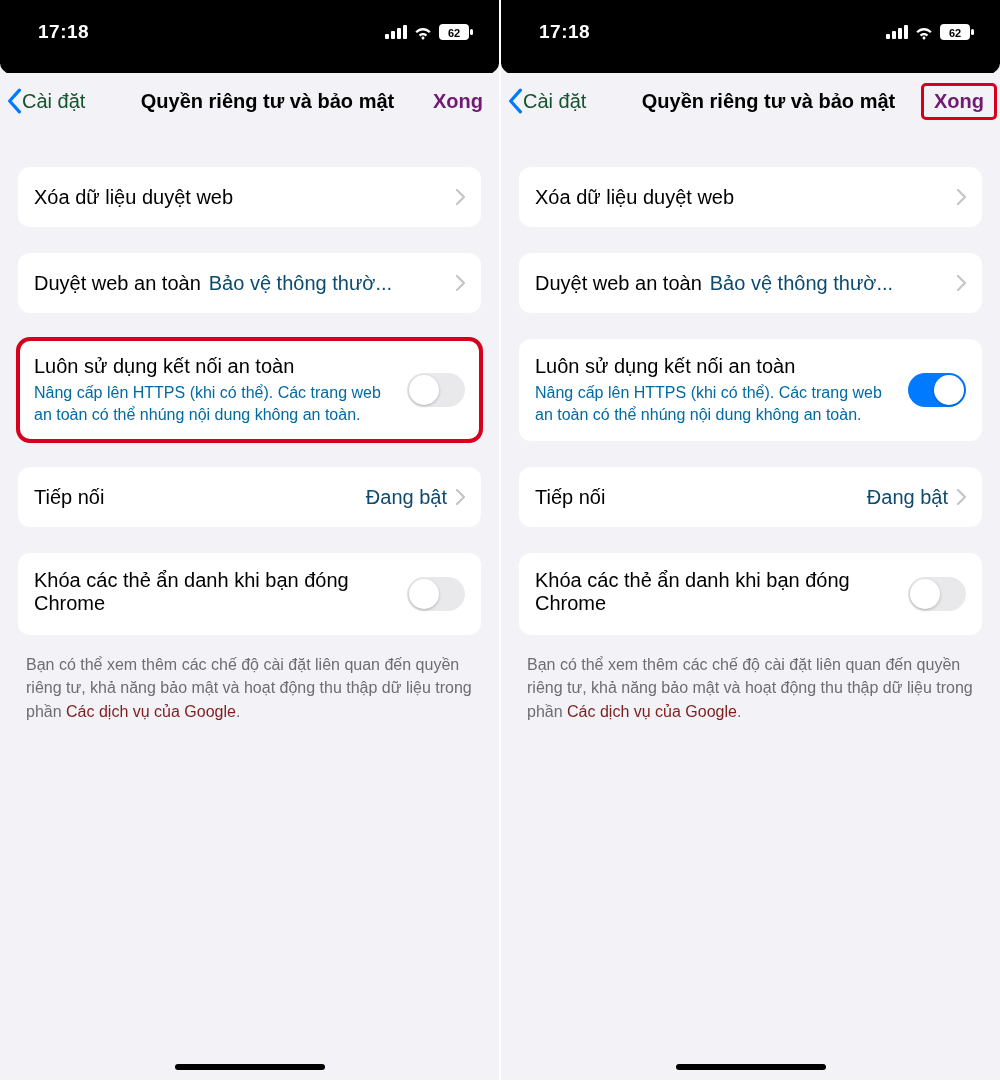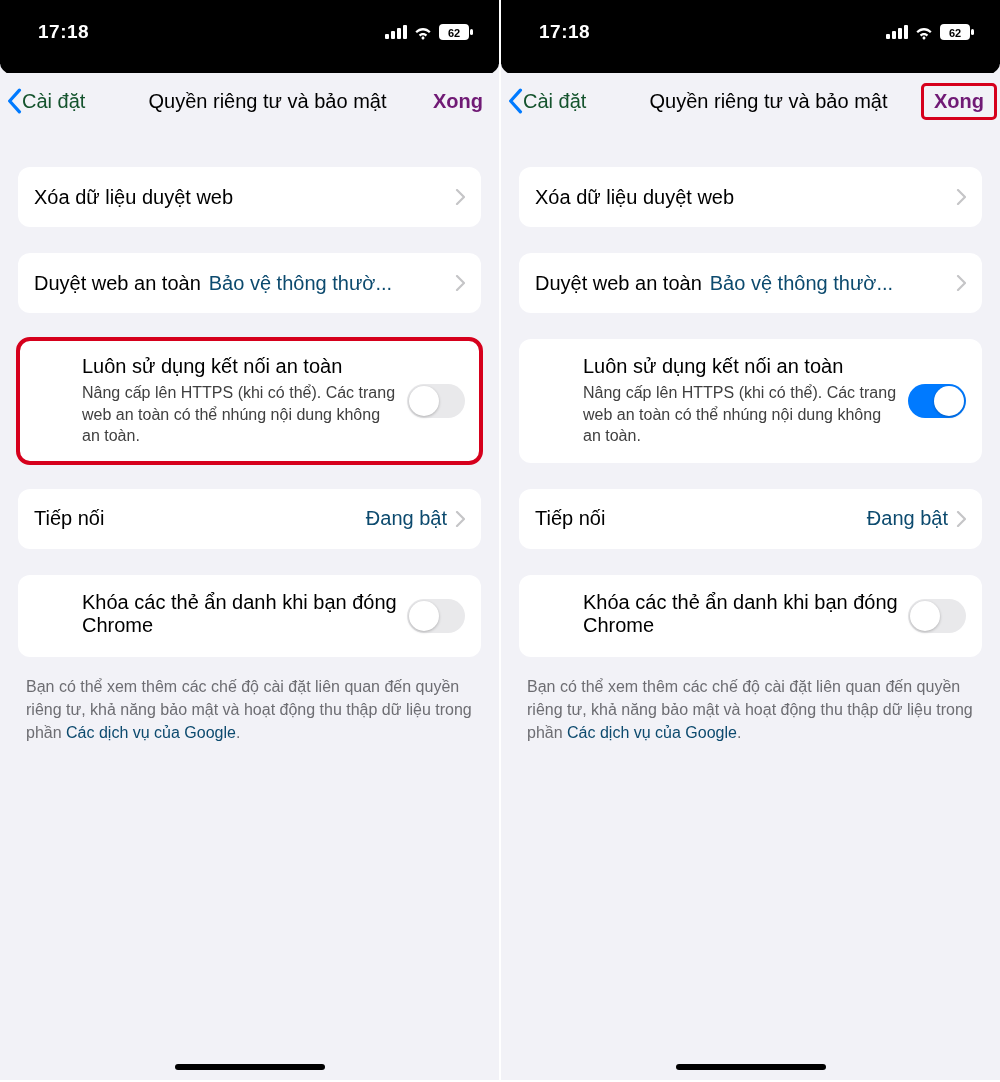--- a/index.html
+++ b/index.html
@@ -8,43 +8,43 @@
 .phone { width: 499px; height: 1080px; background: #f2f2f7; display: flex; flex-direction: column; position: relative; }
 .statusbar { height: 64px; background: #000; display: flex; align-items: center; justify-content: space-between; padding: 0 26px 0 38px; color: #fff; border-radius: 0; }
 .sb-time { font-size: 19px; font-weight: 600; letter-spacing: 0.5px; }
 .sb-icons { display: flex; align-items: center; gap: 5px; }
 .sb-icons svg { display: block; }
 .notch-arc { height: 18px; background: #000; border-bottom-left-radius: 40px 18px; border-bottom-right-radius: 40px 18px; margin-top: -1px; }
 .navbar { height: 56px; display: flex; align-items: center; padding: 0 6px 0 4px; background: #f2f2f7; position: relative; margin-top: -8px; }
 .back { display: flex; align-items: center; color: #14532d; font-size: 20px; }
 .back svg { margin-right: -2px; }
 .back-label { font-size: 20px; }
-.title { position: absolute; left: 0; right: 0; text-align: center; font-size: 20px; font-weight: 400; color: #000; pointer-events: none; }
+.title { position: absolute; left: 0; right: 0; text-align: center; font-size: 20px; font-weight: 700; color: #000; pointer-events: none; }
 .title-shifted { padding-left: 36px; }
 .done { color: #701a75; font-size: 20px; font-weight: 600; margin-left: auto; padding: 4px 10px; }
 .content { padding: 0 18px; display: flex; flex-direction: column; }
 .group { background: #fff; border-radius: 12px; margin-top: 26px; overflow: hidden; }
 .group.first { margin-top: 38px; }
 .row { display: flex; align-items: center; padding: 16px 16px; min-height: 60px; }
 .row-click { cursor: pointer; }
 .row-main { flex: 1; min-width: 0; display: flex; align-items: baseline; gap: 8px; overflow: hidden; }
 .row-title { font-size: 20px; color: #000; white-space: nowrap; }
 .row-subval { font-size: 20px; color: #0c4a6e; white-space: nowrap; overflow: hidden; text-overflow: ellipsis; }
 .row-val { font-size: 20px; color: #0c4a6e; margin-right: 8px; white-space: nowrap; }
 .chev { flex-shrink: 0; }
-.row-col { flex: 1; min-width: 0; padding-right: 10px; margin-left: 48px; }
+.row-col { flex: 1; min-width: 0; padding-right: 10px; }
 .row-col .row-title { font-size: 20px; display: block; margin-bottom: 4px; white-space: normal; }
-.row-col .row-desc { font-size: 16px; color: #404040; line-height: 1.35; }
+.row-col .row-desc { font-size: 16px; color: #0369a1; line-height: 1.35; }
 .toggle { width: 58px; height: 34px; border-radius: 17px; position: relative; flex-shrink: 0; background: #e9e9eb; transition: background .15s; }
 .toggle .knob { position: absolute; top: 2px; left: 2px; width: 30px; height: 30px; border-radius: 15px; background: #fff; box-shadow: 0 1px 3px rgba(0,0,0,.25); transition: left .15s; }
 .toggle.on { background: #2f9e44; }
 .toggle.on .knob { left: 26px; }
 .toggle.blue.on { background: #007aff; }
 .footer-note { font-size: 16px; color: #6d6d72; line-height: 1.45; padding: 18px 8px 0 8px; }
-.footer-link { color: #0c4a6e; }
+.footer-link { color: #7f1d1d; }
 .highlight { outline: 4px solid #d6001c; outline-offset: -2px; border-radius: 12px; }
 .highlight-btn { outline: 3px solid #d6001c; outline-offset: 0px; border-radius: 2px; }
 .home-indicator { position: absolute; bottom: 10px; left: 50%; transform: translateX(-50%); width: 150px; height: 6px; background: #000; border-radius: 3px; }
 .battery-box { display: inline-flex; align-items: center; text-align: center; }
 </style>
 </head>
 <body>
 
 <div class="wrap">
 

